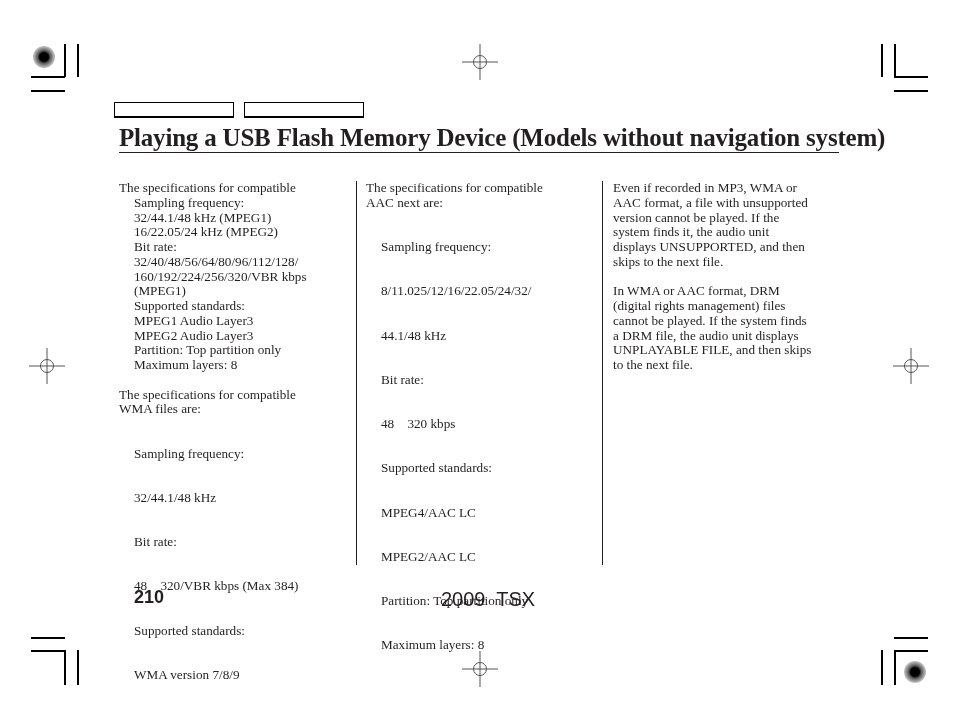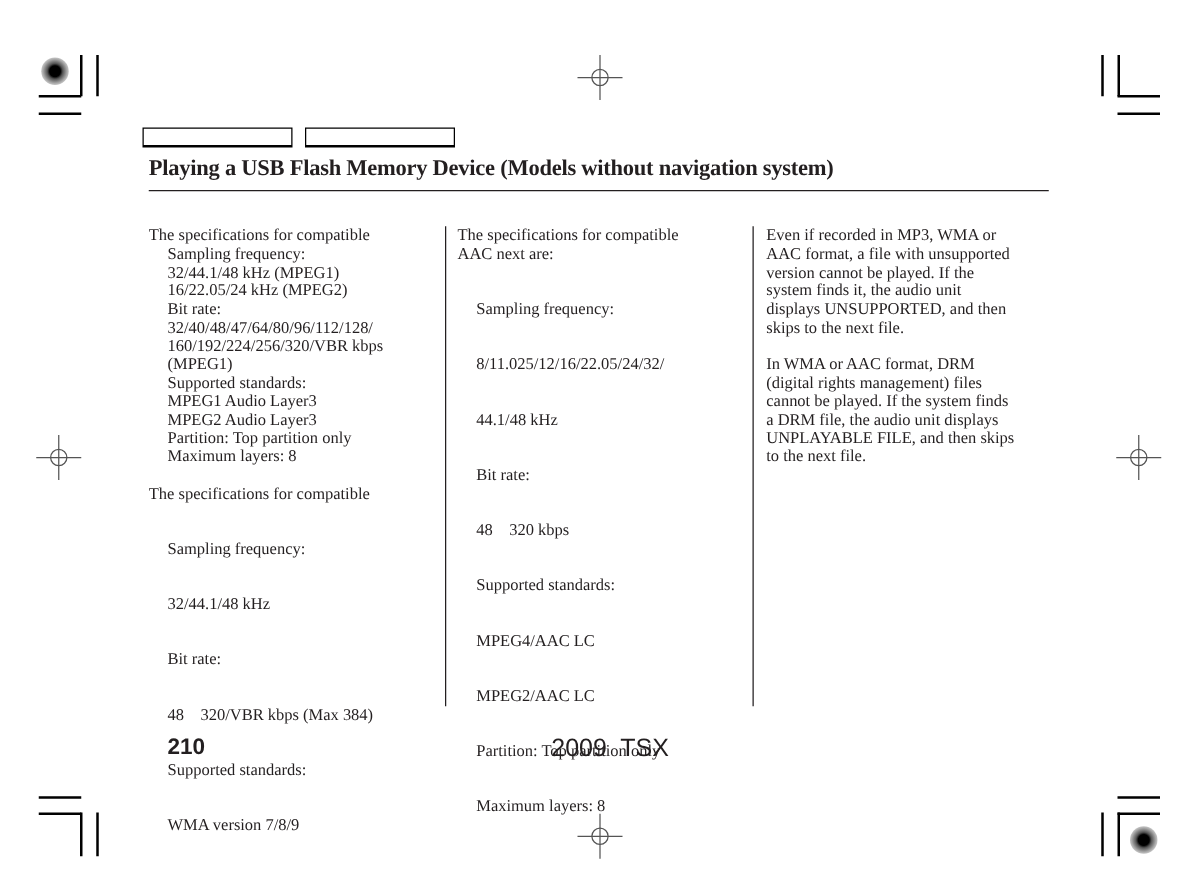--- a/index.html
+++ b/index.html
@@ -1,20 +1,20 @@
 <!DOCTYPE html>
 <html><head>
 <meta charset="utf-8">
 <style>
   html, body { margin:0; padding:0; background:#fff; }
   body { width:954px; height:710px; position:relative; overflow:hidden; font-family:"Liberation Serif","DejaVu Serif",serif; color:#231f20; }
   .hl { position:absolute; height:1.5px; background:#000; }
   .vl { position:absolute; width:1.5px; background:#000; }
   .tabbox { position:absolute; top:102px; height:16px; border:1px solid #000; border-bottom-width:2px; box-sizing:border-box; background:#fff; }
-  .title { position:absolute; left:119px; top:124px; font-size:18px; font-weight:bold; letter-spacing:-0.2px; white-space:nowrap;text-align:right; }
+  .title { position:absolute; left:119px; top:124px; font-size:25px; font-weight:bold; letter-spacing:-0.2px; white-space:nowrap;text-align:right; }
   .rule { position:absolute; left:119px; top:152px; width:720px; height:1px; background:#231f20; }
   .col { position:absolute; top:181px; font-size:13.2px; line-height:14.75px; white-space:nowrap; }
   .col .ind { padding-left:15px; }
   .col .gap { height:14.75px; }
   .divider { position:absolute; top:181px; width:1.2px; height:384px; background:#231f20; }
   .pagenum { position:absolute; left:134px; top:587px; font-family:"Liberation Sans",sans-serif; font-weight:bold; font-size:18px; }
   .model { position:absolute; left:441px; top:588px; font-family:"Liberation Sans",sans-serif; font-size:20px; }
   .reg { position:absolute; width:56px; height:56px; }
   .disc { position:absolute; width:22px; height:22px; border-radius:50%;
           background: radial-gradient(circle, #000 0 28%, #555 40%, #aaa 62%, #ddd 78%, #999 100%); }
@@ -76,32 +76,33 @@
 
 <div class="col" style="left:119px;">
   <div>
     <div>The specifications for compatible</div>
   </div>
   <div class="ind">
     <div>Sampling frequency:</div>
     <div>32/44.1/48 kHz (MPEG1)</div>
     <div>16/22.05/24 kHz (MPEG2)</div>
     <div>Bit rate:</div>
-    <div>32/40/48/47/64/80/96/112/128/</div>
+    <div>32/40/48/56/64/80/96/112/128/</div>
     <div>160/192/224/256/320/VBR kbps</div>
     <div>(MPEG1)</div>
     <div>Supported standards:</div>
     <div>MPEG1 Audio Layer3</div>
     <div>MPEG2 Audio Layer3</div>
     <div>Partition: Top partition only</div>
     <div>Maximum layers: 8</div>
   </div>
   <div class="gap"></div>
   <div>
     <div>The specifications for compatible</div>
+    <div>WMA files are:</div>
   </div>
   <div class="ind" style="white-space:pre;">
     <div>Sampling frequency:</div>
     <div>32/44.1/48 kHz</div>
     <div>Bit rate:</div>
     <div>48    320/VBR kbps (Max 384)</div>
     <div>Supported standards:</div>
     <div>WMA version 7/8/9</div>
     
     

